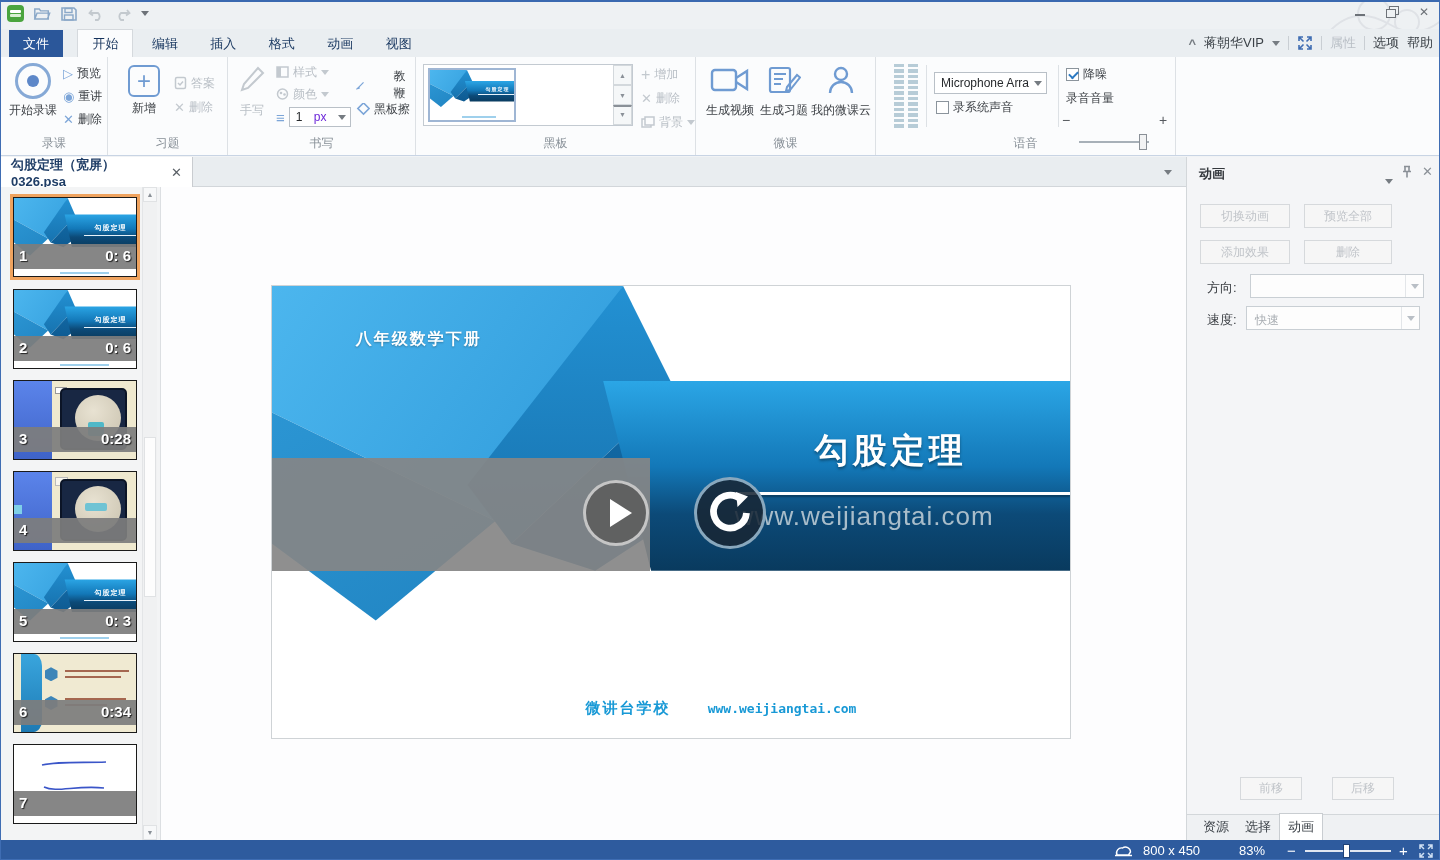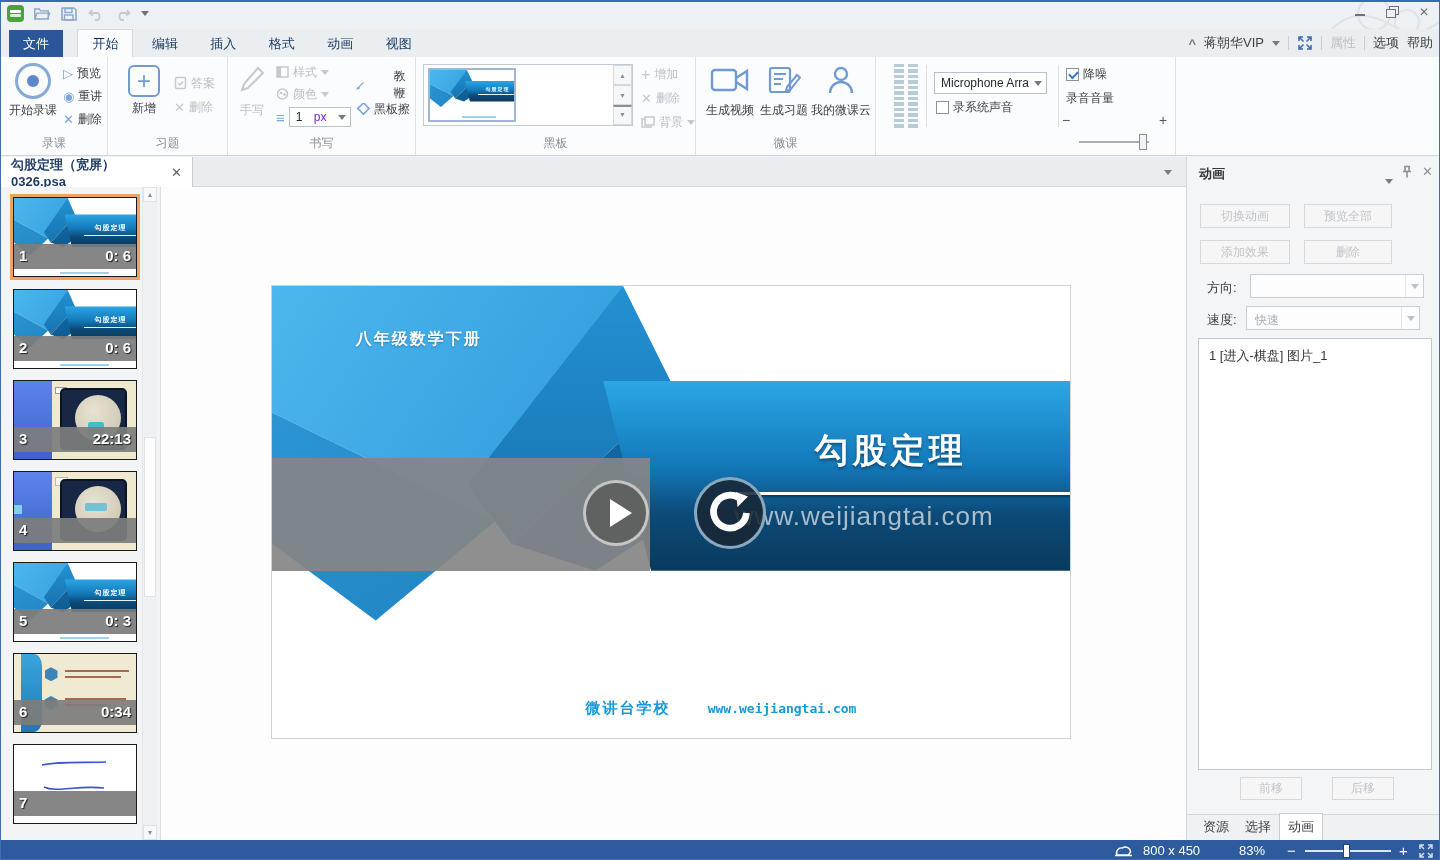--- a/index.html
+++ b/index.html
@@ -372,20 +372,21 @@
       <div class="small-row" style="left:190px;top:9px;">
         <span class="cb on"></span>
         <span class="riclab">降噪</span>
       </div>
       <div class="a riclab" style="left:190px;top:33px;">录音音量</div>
       <div class="a" style="left:186px;top:55px;font-size:14px;color:#55595e;">−</div>
       <div class="a slider-track" style="left:203px;top:62px;width:70px;">
         <div class="slider-handle" style="left:60px;"></div>
       </div>
       <div class="a" style="left:283px;top:55px;font-size:14px;color:#55595e;">+</div>
+      <div class="grp-label">语音</div>
     </div>
   </div>
 
   <div class="a doctabs">
     <div class="doctab">
       <span class="doctab-name">勾股定理（宽屏）0326.psa</span>
       <span class="doctab-x">✕</span>
     </div>
     <span class="caret a" style="right:14px;top:13px;"></span>
   </div>
@@ -430,21 +431,21 @@
       <div class="mv">
         <div class="mv-strip"></div>
         <div style="position:absolute;left:34%;top:8%;width:12px;height:7px;border:1px solid #999;background:#fff;"></div>
         <div class="mv-pad">
             <div class="mv-ball" style="width:46px;height:46px;left:20%;top:8%;"></div>
             <div class="mv-cyl" style="left:40%;top:55%;"></div>
           </div>
       </div>
       <div class="numstrip">
           <span class="n">3</span>
-          <span class="t">22:13</span>
+          <span class="t">0:28</span>
         </div>
     </div>
 
     <div class="thumb" style="top:284px;">
       <div class="mv">
         <div class="mv-strip"></div>
         <div style="position:absolute;left:0;top:42%;width:8px;height:9px;background:#7fd0e8;"></div>
         <div style="position:absolute;left:34%;top:6%;width:13px;height:9px;border:1px solid #bbb;background:#f8f6ee;"></div>
         <div class="mv-pad">
             <div class="mv-ball" style="width:46px;height:46px;left:20%;top:8%;"></div>
@@ -554,23 +555,20 @@
         </span>
     </div>
     <div class="a plabel" style="left:20px;top:154px;">速度:</div>
     <div class="pdd" style="left:59px;top:149px;width:174px;">
       <span class="val">快速</span>
       <span class="dar">
           <span class="caret" style="border-top-color:#b9bfc6;"></span>
         </span>
     </div>
 
-    <div class="listbox">
-      <div class="listitem">1 [进入-棋盘] 图片_1</div>
-    </div>
 
     <div class="pbtn" style="left:53px;top:620px;width:62px;height:23px;line-height:21px;">前移</div>
     <div class="pbtn" style="left:145px;top:620px;width:62px;height:23px;line-height:21px;">后移</div>
 
     <div class="ptabs">
       <div class="ptab">资源</div>
       <div class="ptab">选择</div>
       <div class="ptab on">动画</div>
     </div>
   </div>

